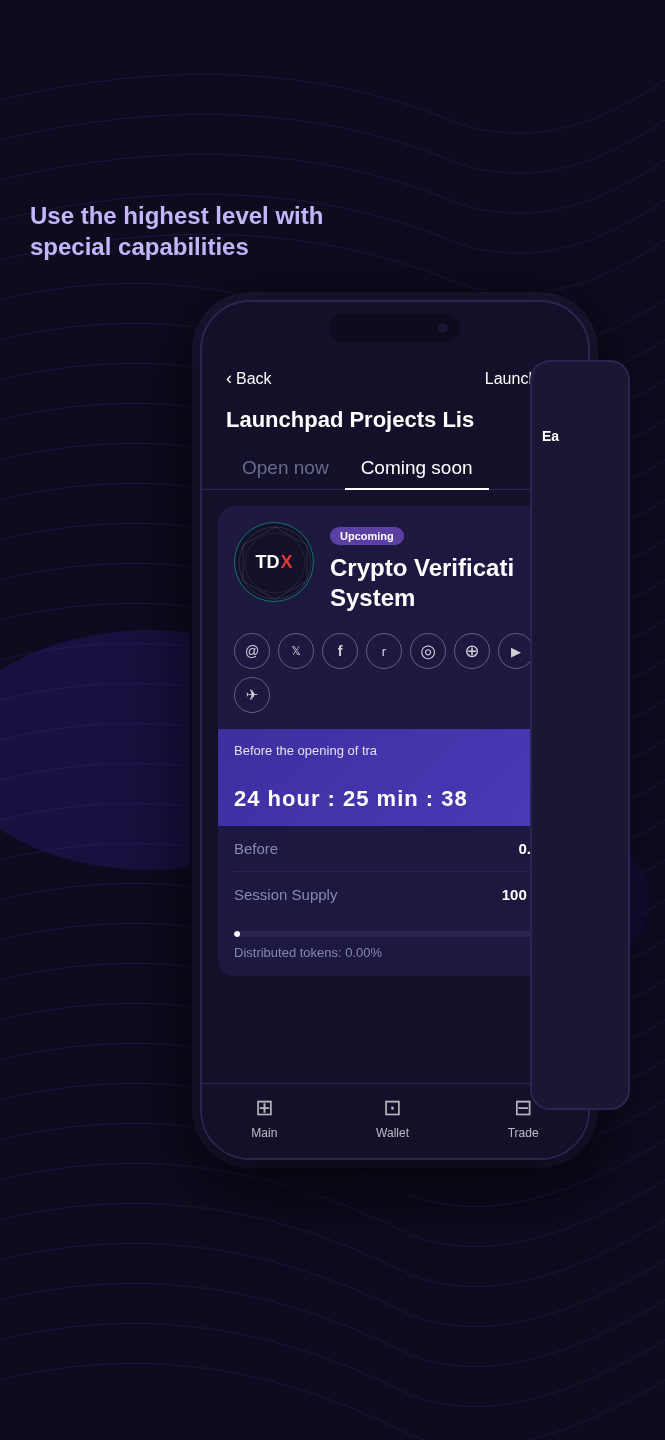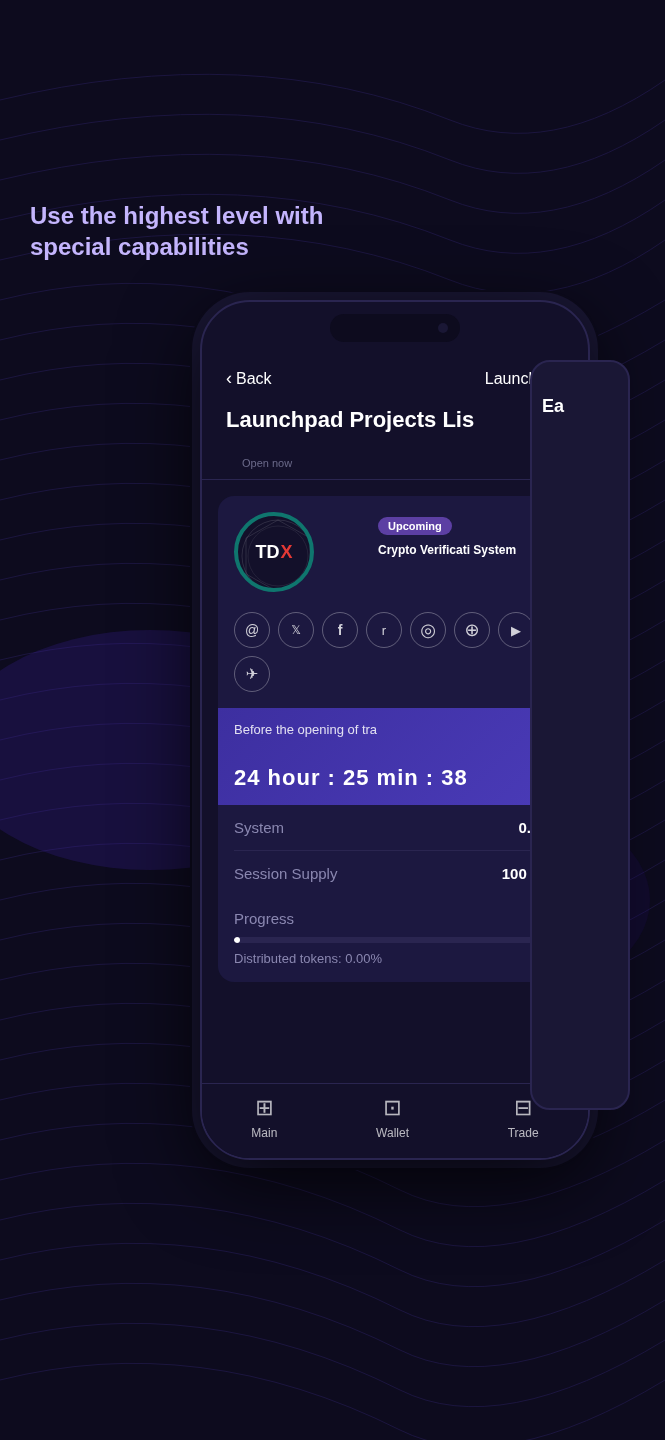--- a/index.html
+++ b/index.html
@@ -124,21 +124,21 @@
     
     .tabs {
       display: flex;
       padding: 0 24px;
       border-bottom: 1px solid #2a2550;
       margin-bottom: 16px;
     }
 
     .tab {
       padding: 8px 16px 10px;
-      font-size: 11px;
+      font-size: 19px;
       color: #6b6a8a;
       cursor: pointer;
       position: relative;
     }
 
     .tab.active {
       color: #ffffff;
     }
 
     .tab.active::after {
@@ -164,21 +164,21 @@
       align-items: flex-start;
       gap: 16px;
       padding: 16px;
     }
 
     .token-logo {
       width: 80px;
       height: 80px;
       border-radius: 50%;
       background: #13102a;
-      border: 4px solid #0f766e;
+      border: 1px solid #0f766e;
       display: flex;
       align-items: center;
       justify-content: center;
       flex-shrink: 0;
       position: relative;
       overflow: hidden;
     }
 
     .token-logo-text {
       font-size: 18px;
@@ -190,37 +190,36 @@
       gap: 1px;
     }
 
     .token-logo-text .tdx-x {
       color: #e53935;
     }
 
     .card-title-area {
       flex: 1;
       padding-top: 4px;
-      margin-left: 48px;
     }
 
     .upcoming-badge {
       display: inline-block;
       background: #5c3fa3;
       color: #ffffff;
       font-size: 11px;
       font-weight: 600;
       padding: 3px 10px;
       border-radius: 12px;
       margin-bottom: 8px;
     }
 
     .project-name {
       color: #ffffff;
-      font-size: 12px;
+      font-size: 24px;
       font-weight: 700;
       line-height: 1.25;
     }
 
     
     .social-icons {
       display: flex;
       flex-wrap: wrap;
       gap: 8px;
       padding: 4px 16px 16px;
@@ -363,22 +362,23 @@
       background: #1a1735;
       border-radius: 20px;
       border: 2px solid #2a2550;
       overflow: hidden;
       z-index: 1;
     }
 
     .phone2-content {
       padding: 34px 10px 10px;
       color: #ffffff;
-      font-size: 18px;
+      font-size: 14px;
       font-weight: 700;
+      margin-top: 32px;
     }
 
     
     svg.bg-svg {
       position: absolute;
       top: 0; left: 0;
       width: 100%; height: 100%;
     }
   </style>
 </head>
@@ -454,20 +454,23 @@
         </div>
         <div class="nav-title">Launchpad</div>
       </div>
 
       <div class="page-title">Launchpad Projects Lis</div>
 
       <div class="tabs">
         <div class="tab">
           <span>Open now</span>
         </div>
+        <div class="tab active">
+          <span>Coming soon</span>
+        </div>
       </div>
 
       <div class="project-card">
 
         <div class="card-header">
 
           <div class="token-logo">
 
             <svg width="80" height="80" viewBox="0 0 80 80" style="position:absolute;top:0;left:0;">
               <circle cx="40" cy="40" r="36" stroke="rgba(255,255,255,0.12)" stroke-width="1" fill="none"></circle>
@@ -498,31 +501,30 @@
           <div class="social-icon" style="font-size:15px;">✈</div>
         </div>
 
         <div class="timer-section">
           <div class="timer-label">Before the opening of tra</div>
           <div class="timer-value">24 hour : 25 min : 38</div>
         </div>
 
         <div class="details-section">
           <div class="detail-row">
-            <span class="detail-label">System</span>
+            <span class="detail-label">Before</span>
             <span class="detail-value">0.000</span>
           </div>
           <div class="detail-row">
             <span class="detail-label">Session Supply</span>
             <span class="detail-value">100 000</span>
           </div>
         </div>
 
         <div class="progress-section">
-          <div class="progress-title">Progress</div>
           <div class="progress-bar-bg">
             <div class="progress-bar-fill"></div>
           </div>
           <div class="progress-label">Distributed tokens: 0.00%</div>
         </div>
 
       </div>
 
       <div class="bottom-nav">
         <div class="nav-item">

